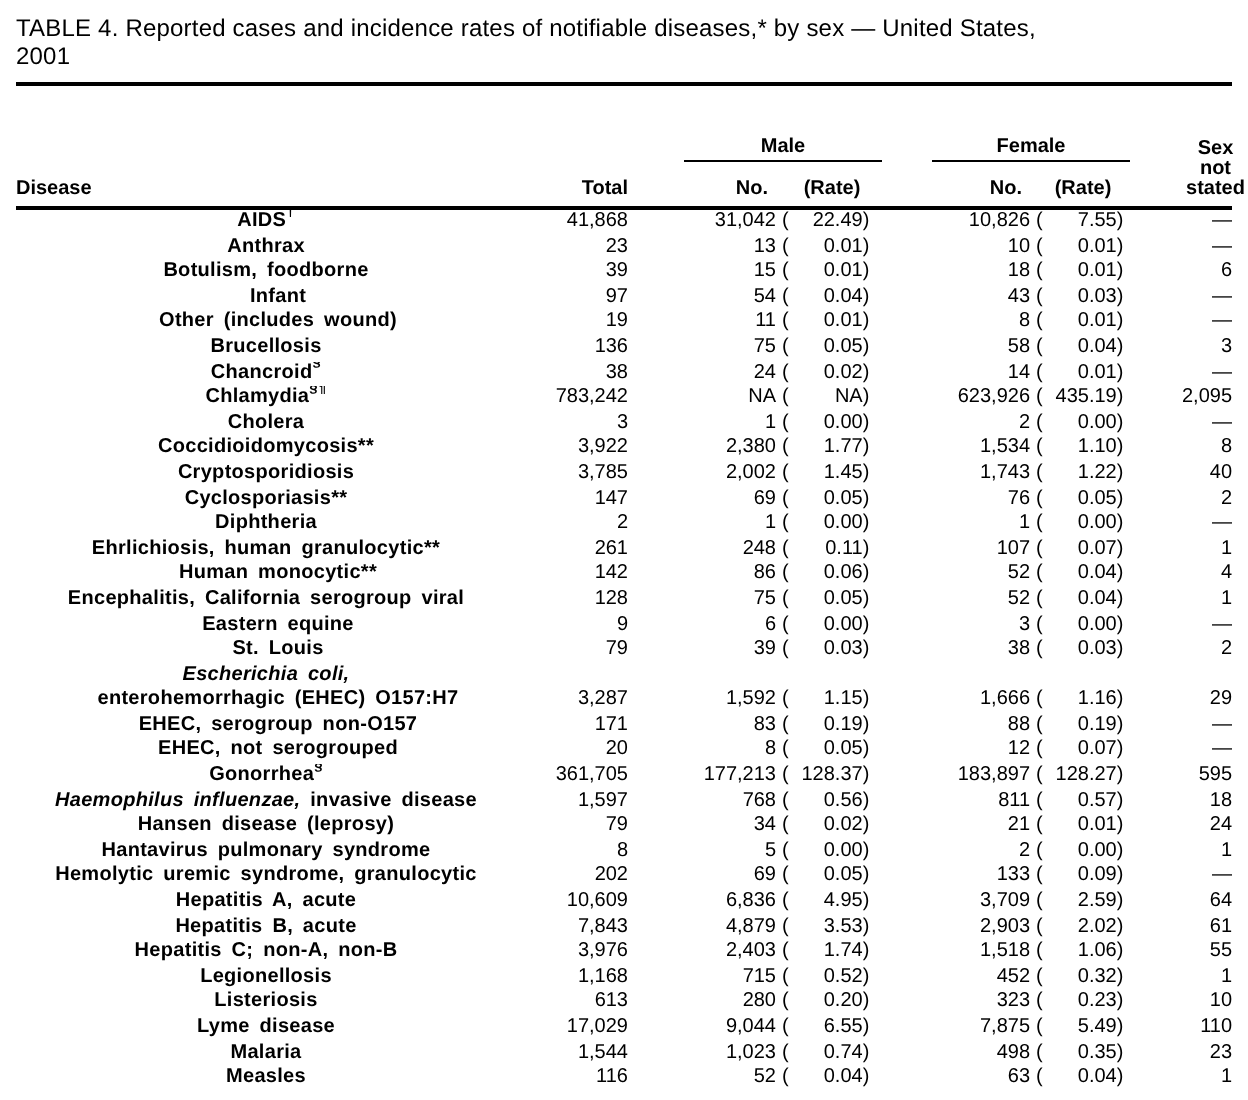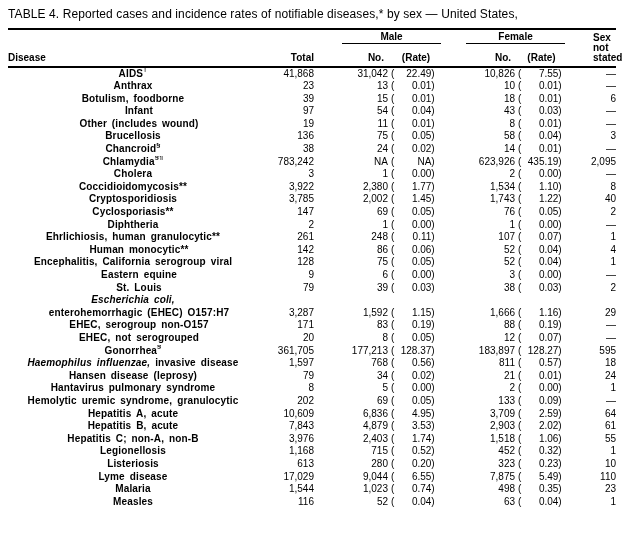--- a/index.html
+++ b/index.html
@@ -13,24 +13,24 @@
     margin:8px 8px 0 8px;font-weight:normal;font-size:12px;line-height:13.5px;
     letter-spacing:0.1px;
   }
   .title .tline{display:block;white-space:nowrap;}
   .title-rule{margin:6px 8px 0 8px;height:0;border-top:2px solid #000;}
   table{
     margin:0 8px;width:608px;border-collapse:collapse;table-layout:fixed;
     font-size:10px;
   }
   thead th{font-weight:bold;vertical-align:bottom;padding:0;text-align:left;}
-  tr.h1 th{height:14px;}
+  tr.h1 th{height:38px;}
   tr.h2 th{border-bottom:2px solid #000;padding-bottom:3px;height:19px;}
   th.sexnot{border-bottom:2px solid #000;text-align:right;padding-bottom:3px;}
-  .sexwrap{display:inline-block;text-align:left;line-height:10px;margin-left:28px;}
+  .sexwrap{display:inline-block;text-align:center;line-height:10px;margin-left:28px;}
   .sexwrap span{display:block;}
   .grpline{border-bottom:1.5px solid #000;text-align:center;padding-bottom:1px;}
   .grpline.m{margin-left:28px;}
   .grpline.f{margin-left:25px;}
   th.num{text-align:right;}
   th.num.pad{padding-right:4px;}
   th.rate-h{text-align:center;padding-left:3px;}
   tbody td{
     line-height:12.6px;height:12.6px;padding:0;white-space:nowrap;
     vertical-align:bottom;
@@ -43,20 +43,21 @@
   .it{font-style:italic;}
   sup{font-size:7.5px;position:relative;top:-1px;vertical-align:super;line-height:0;}
 </style>
 </head>
 <body>
 
 <div class="page">
 
   <div class="title">
     <span class="tline">TABLE 4. Reported cases and incidence rates of notifiable diseases,* by sex — United States,</span>
+    <span class="tline">2001</span>
   </div>
 
   <div class="title-rule"></div>
 
   <table>
     <colgroup>
       <col style="width:250px">
         <col style="width:56px">
         <col style="width:74px">
       <col style="width:53px">

